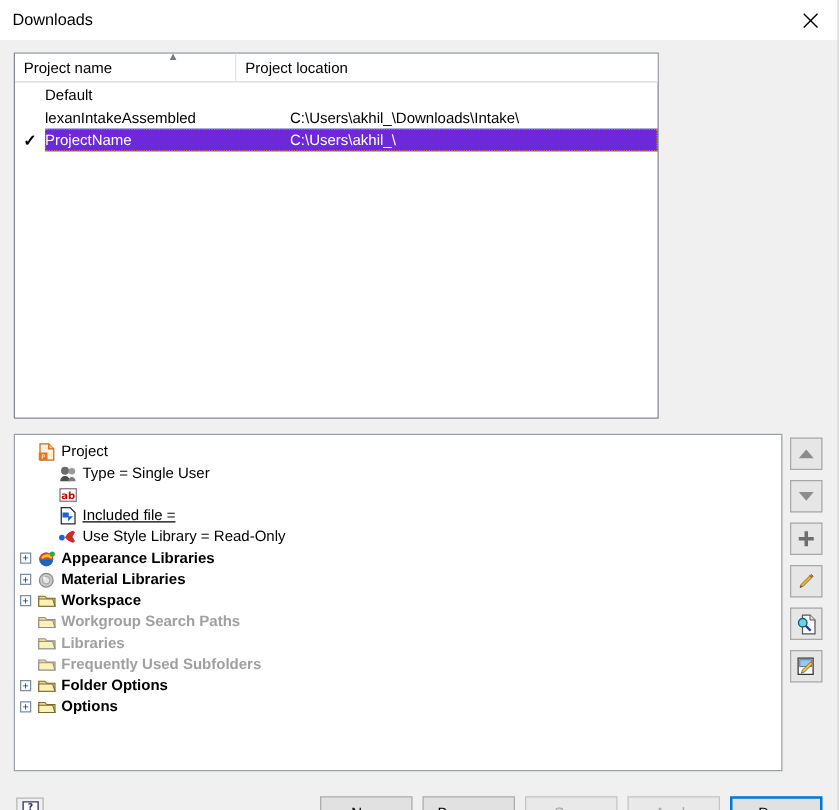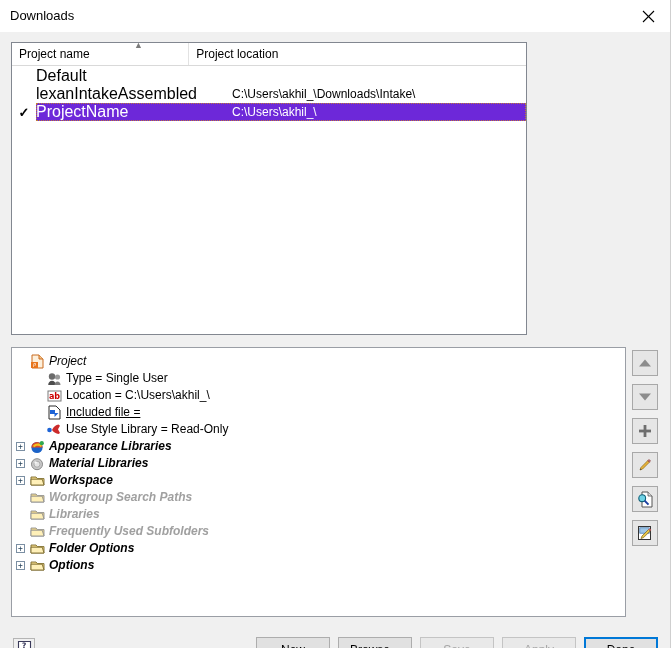--- a/index.html
+++ b/index.html
@@ -102,21 +102,21 @@
   .row .check {
     width: 24px;
     text-align: center;
     font-size: 13px;
     font-weight: bold;
     color: #000;
     flex: none;
   }
   .row .rname {
     width: 196px;
-    font-size: 16px;
+    font-size: 12px;
     flex: none;
     overflow: hidden;
     white-space: nowrap;
   }
   .row .rloc {
     font-size: 12px;
     flex: 1;
     overflow: hidden;
     white-space: nowrap;
   }
@@ -187,21 +187,21 @@
     align-items: center;
     justify-content: center;
     text-align: right;
   }
   .tico svg { display: block; }
   .tlabel { line-height: 17px; }
   .tlabel.bold { font-weight: bold; }
   .tlabel.dim  { font-weight: bold; color: #a0a0a0; }
   .tlabel.link { text-decoration: underline; }
 
-  .indent-0 { padding-left: 0px; font-style: italic; }
+  .indent-0 { padding-left: 0px; }
   .indent-1 { padding-left: 17px; }
 
   
   .side-toolbar {
     position: absolute;
     left: 632px;
     top: 318px;
     width: 28px;
   }
   .tb-btn {
@@ -356,21 +356,20 @@
     </div>
 
     <div class="tnode indent-1">
       <span class="expander blank"></span>
       <span class="tico">
         <svg width="15" height="14" viewBox="0 0 15 14">
           <rect x="1" y="2" width="13" height="10" fill="#ffffff" stroke="#7a7a7a" stroke-width="1"></rect>
           <text x="7.5" y="10" font-size="8" font-weight="bold" fill="#cc0000" text-anchor="middle" font-family="DejaVu Sans, sans-serif">ab</text>
         </svg>
       </span>
-      <span class="tlabel">Location = C:\Users\akhil_\</span>
     </div>
 
     <div class="tnode indent-1">
       <span class="expander blank"></span>
       <span class="tico">
         <svg width="15" height="15" viewBox="0 0 15 15">
           <path d="M2 1h7l4 4v9H2z" fill="#ffffff" stroke="#2a2a2a" stroke-width="1"></path>
           <path d="M3 5h5l-0 3 3.5 0-4 4 0-3-4.5 0z" fill="#1d63d6"></path>
         </svg>
       </span>

